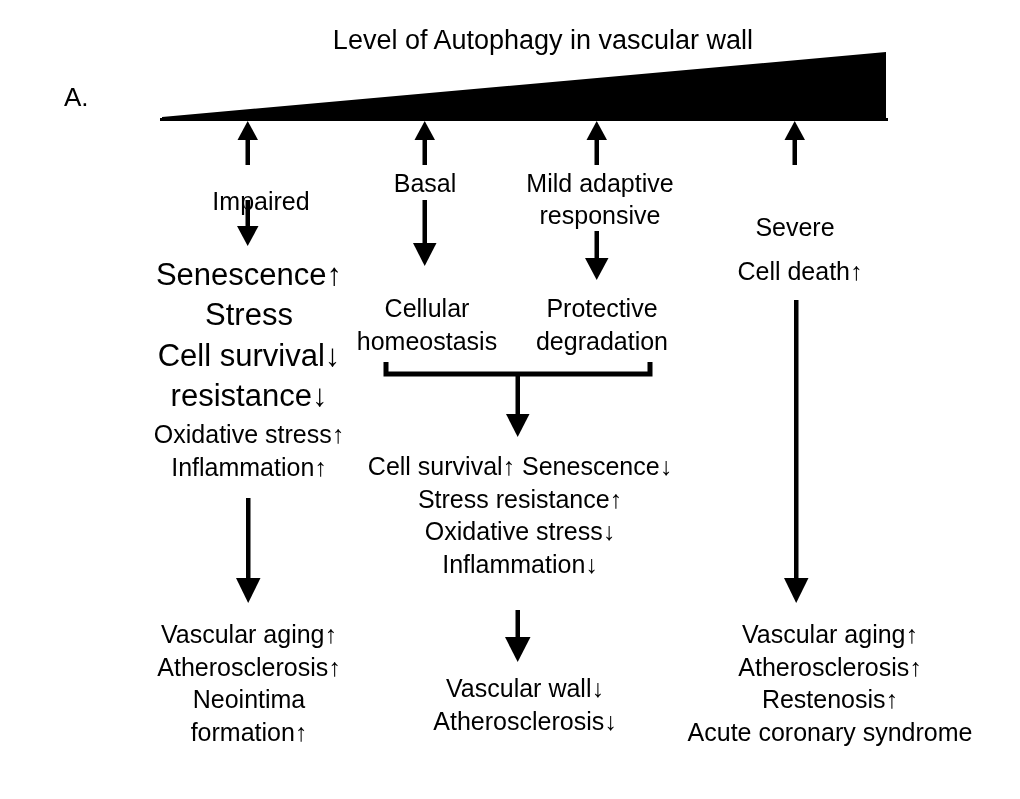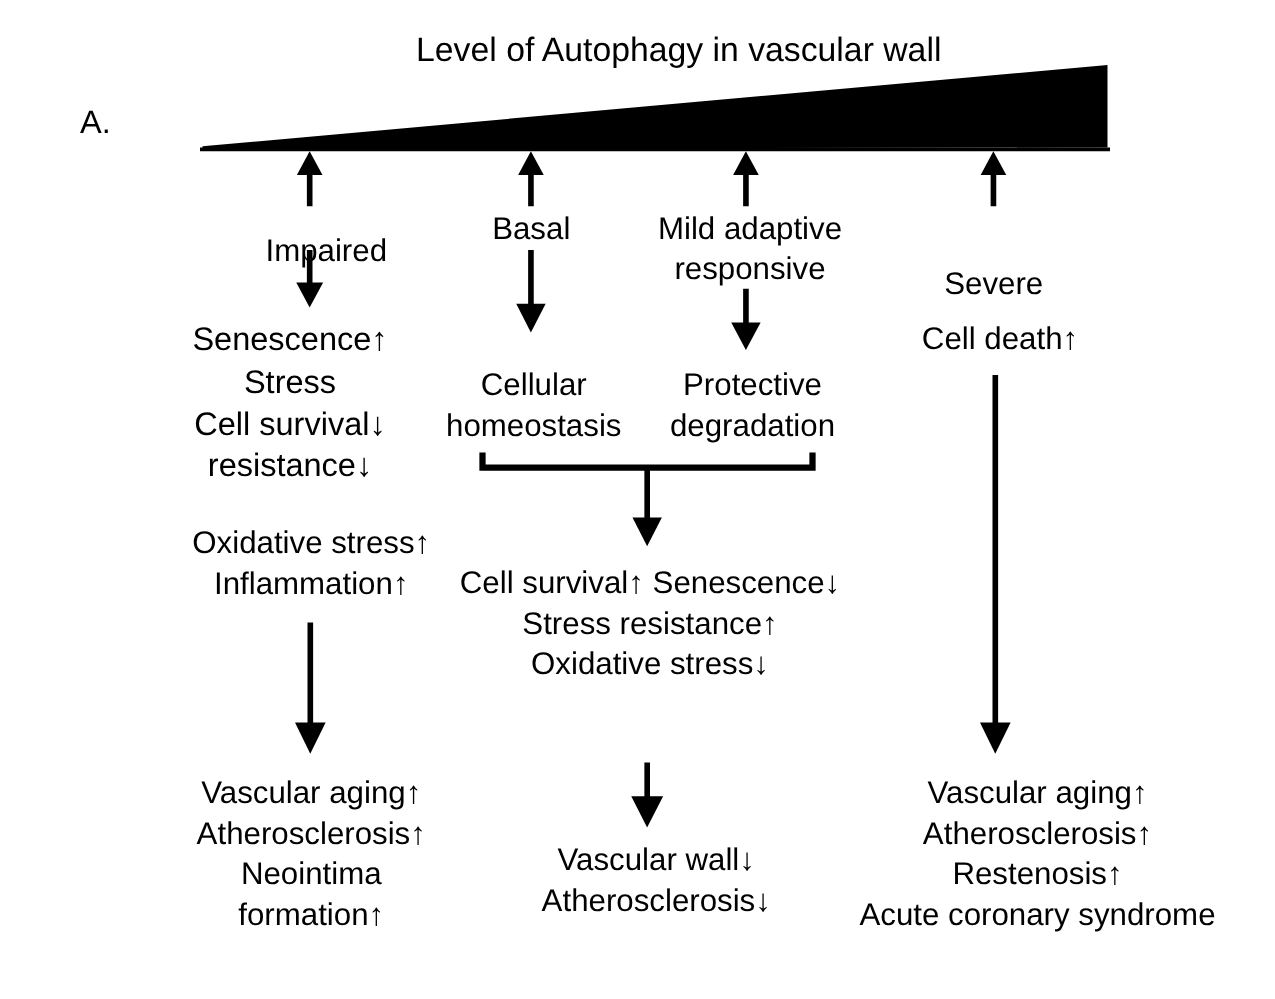--- a/index.html
+++ b/index.html
@@ -57,21 +57,21 @@
   .stage-label {
     font-size: 25px;
     text-align: center;
     line-height: 1.28;
   }
   #stage-impaired { left: 161px; top: 167px; width: 200px; margin-top: 18px; }
   #stage-basal    { left: 345px; top: 167px; width: 160px; }
   #stage-mild     { left: 500px; top: 167px; width: 200px; }
   #stage-severe   { left: 700px; top: 163px; width: 190px; margin-top: 48px; }
 
-  #outcomes-impaired-1 { left: 93px; top: 255px; width: 278px; font-size: 26px; }
+  #outcomes-impaired-1 { left: 110px; top: 255px; width: 278px; font-size: 31px; }
   #outcomes-impaired-2 { left: 110px; top: 418px; width: 278px; font-size: 25px; }
   #outcomes-impaired-3 { left: 110px; top: 618px; width: 278px; font-size: 25px; }
 
   #outcomes-basal   { left: 338px; top: 292px; width: 178px; font-size: 25px; }
   #outcomes-mild    { left: 512px; top: 292px; width: 180px; font-size: 25px; }
 
   #outcomes-merged  { left: 330px; top: 450px; width: 380px; font-size: 25px; }
   #outcomes-merged-bottom { left: 380px; top: 672px; width: 290px; font-size: 25px; }
 
   #outcomes-severe-1 { left: 690px; top: 255px; width: 220px; font-size: 25px; }
@@ -192,20 +192,21 @@
 
   <div class="block" id="outcomes-basal">
     <div>Cellular</div>
     <div>homeostasis</div>
   </div>
 
   <div class="block" id="outcomes-merged">
     <div>Cell survival↑ Senescence↓</div>
     <div>Stress resistance↑</div>
     <div>Oxidative stress↓</div>
+    <div>Inflammation↓</div>
   </div>
 
   <div class="block" id="outcomes-merged-bottom">
     <div>Vascular wall↓</div>
     <div>Atherosclerosis↓</div>
   </div>
 
   <div class="block" id="outcomes-severe-1">
     <div>Cell death↑</div>
   </div>

